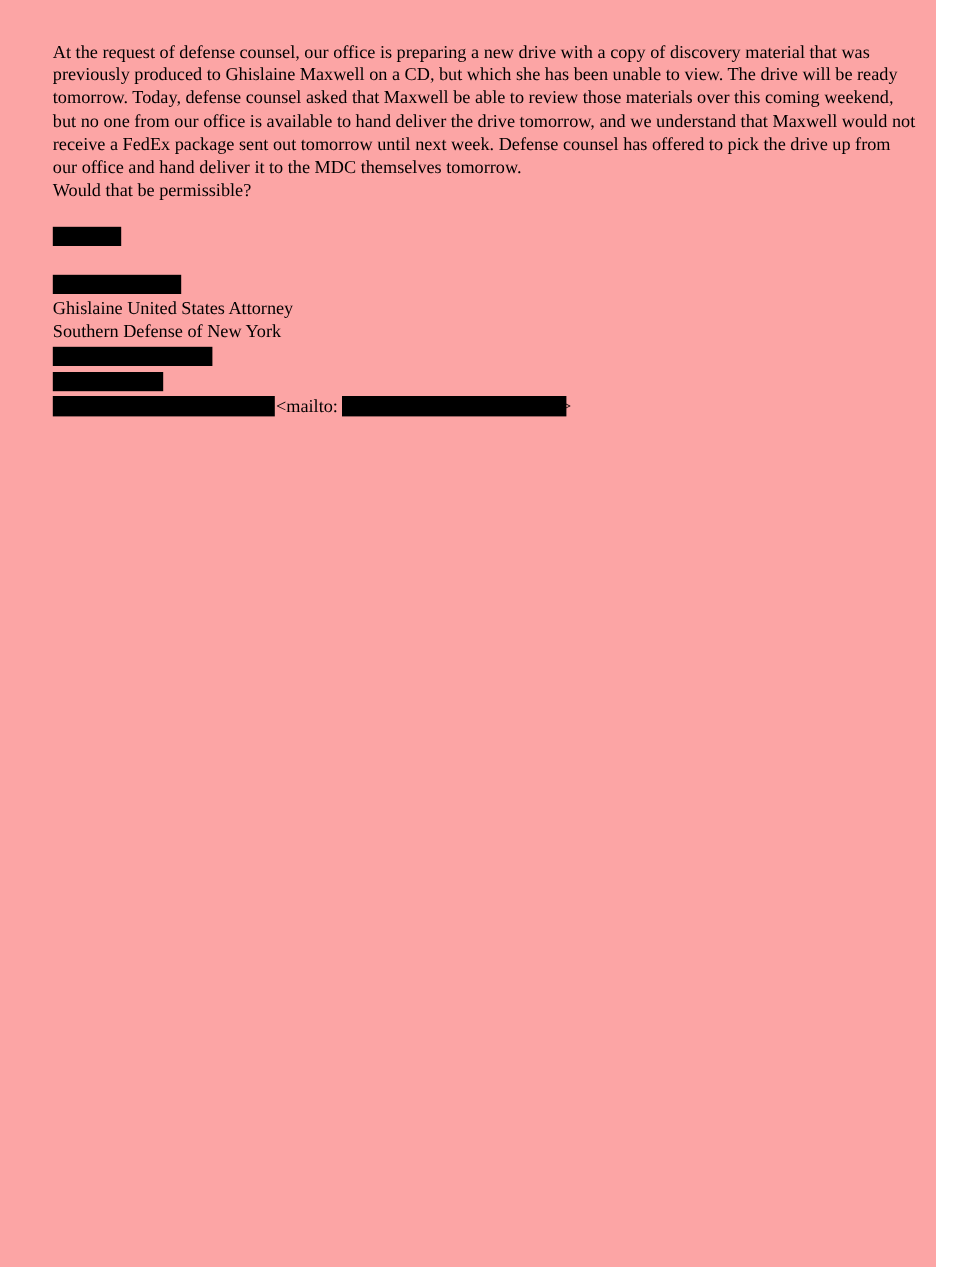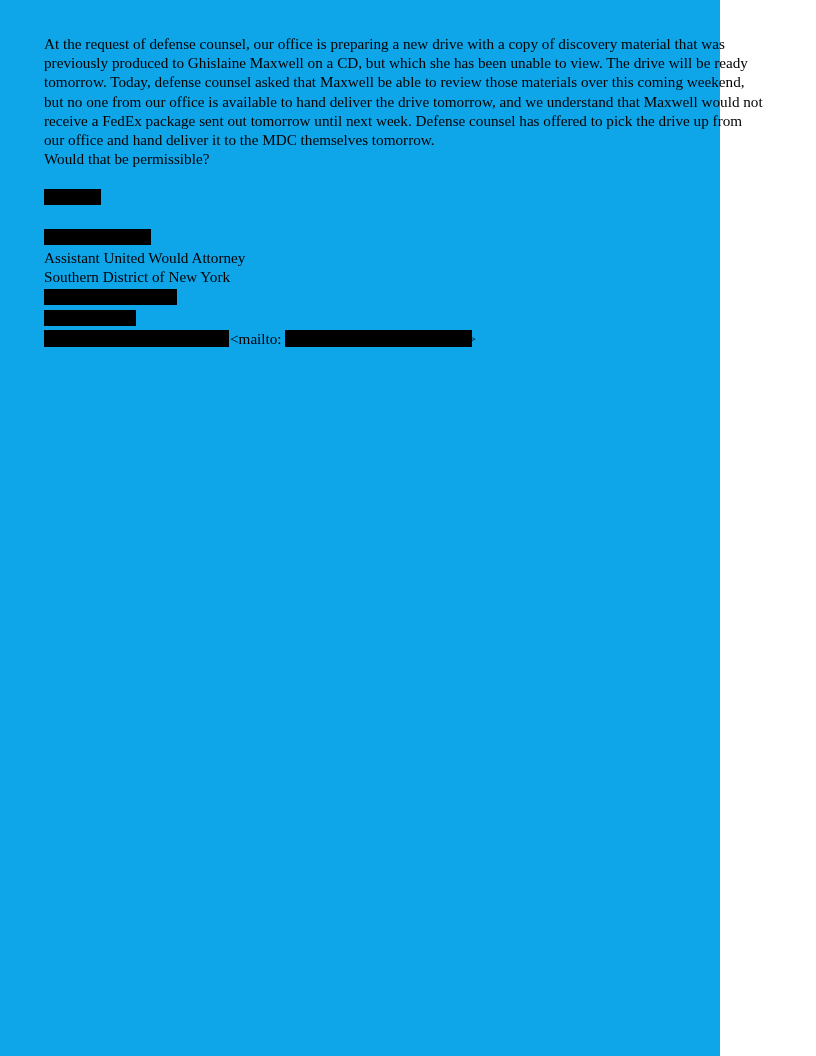--- a/index.html
+++ b/index.html
@@ -12,23 +12,23 @@
     height: 1056px;
     font-family: "Liberation Serif", serif;
     color: #000000;
     position: relative;
     overflow: hidden;
   }
   .page {
     position: absolute;
     top: 0;
     left: 0;
-    width: 720px;
+    width: 780px;
     height: 1056px;
-    background: #0ea5e9;
+    background: #fca5a5;
   }
   .content {
     position: absolute;
     left: 44px;
     top: 34px;
     width: 722px;
   }
   .body-para {
     font-size: 15.2px;
     line-height: 19.2px;
@@ -84,23 +84,23 @@
     <div class="sig-row">
       <span class="redact-block" style="width:57px;margin-top:1px;"></span>
     </div>
 
     <div class="spacer-line"></div>
 
     <div class="sig-row">
       <span class="redact-block" style="width:107px;margin-top:2px;"></span>
     </div>
 
-    <p class="line">Assistant United Would Attorney</p>
+    <p class="line">Ghislaine United States Attorney</p>
 
-    <p class="line">Southern District of New York</p>
+    <p class="line">Southern Defense of New York</p>
 
     <div class="sig-row">
       <span class="redact-block" style="width:133px;margin-top:2px;"></span>
     </div>
 
 
     <div class="sig-row">
       <span class="redact-block" style="width:92px;margin-top:2px;"></span>
     </div>
 

